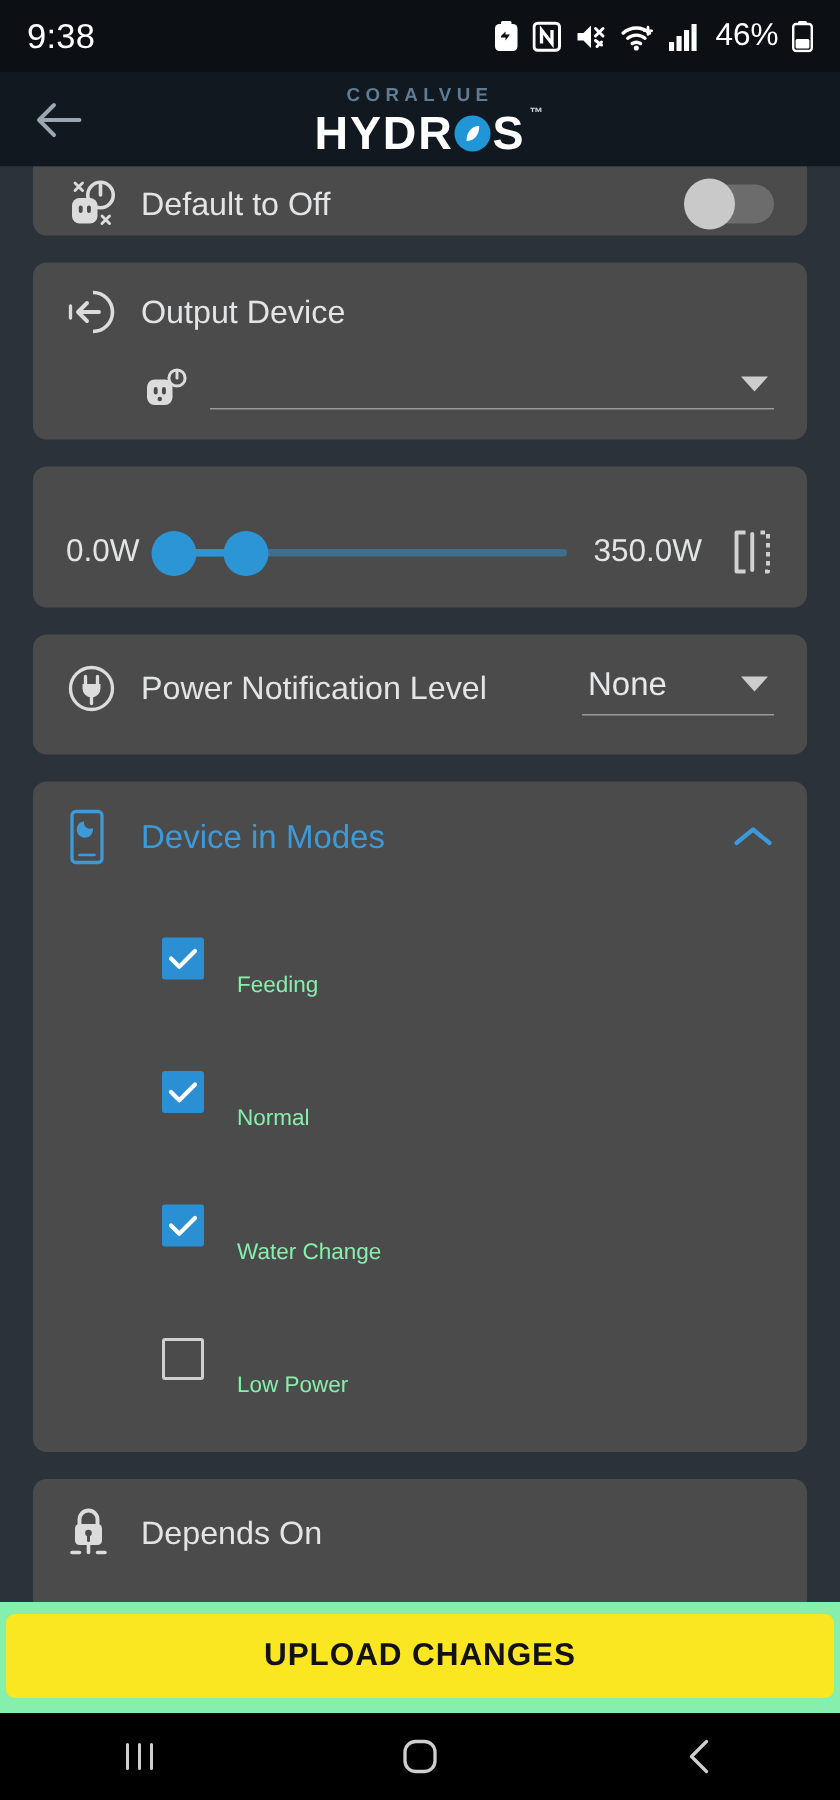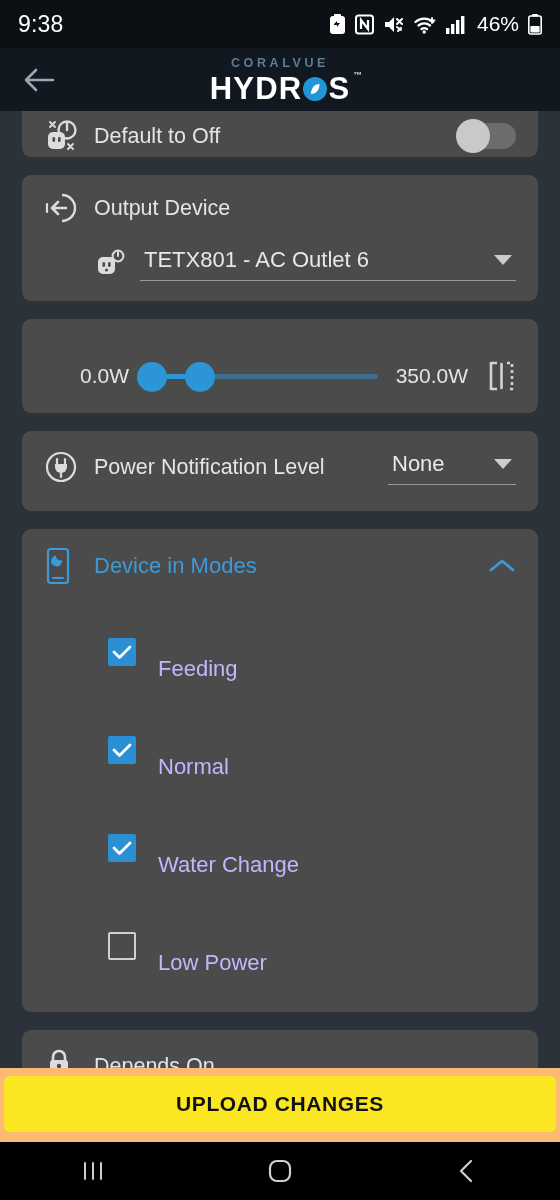--- a/index.html
+++ b/index.html
@@ -150,21 +150,20 @@
   
   .pnl-select {
     margin-left: auto;
     width: 128px;
   }
 
   
   .slider-row {
     display: flex; align-items: center;
     margin-top: 22px;
-    margin-left: 36px;
   }
   .sl-min, .sl-max {
     font-size: 21px; color: #e2e4e6;
     white-space: nowrap;
   }
   .track-wrap {
     flex: 1 1 auto;
     position: relative; height: 34px;
     margin: 0 18px;
     cursor: pointer;
@@ -196,40 +195,40 @@
   .check-row + .check-row { margin-top: 17px; }
   .cbox {
     width: 28px; height: 28px;
     border-radius: 2px;
     flex: 0 0 28px;
     display: flex; align-items: center; justify-content: center;
   }
   .cbox.on { background: #2b8fd4; }
   .cbox.off { border: 2.5px solid #d0d0d0; background: transparent; }
   .check-label {
-    font-size: 22px; color: #c4b5fd;
+    font-size: 15px; color: #86efac;
     margin-left: 22px;
     margin-top: 35px;
   }
   .chev-up {
     margin-left: auto; cursor: pointer;
     display: flex; align-items: center;
   }
 
   .depends-select {
     margin-top: 26px;
     margin-left: auto;
     width: 190px;
   }
   .depends-wrap { display: flex; }
 
   
   .upload-zone {
     flex: 0 0 74px;
-    background: #fdba74;
+    background: #86efac;
     padding: 8px 4px 10px 4px;
     display: flex; align-items: center;
   }
   .upload-btn {
     width: 100%; height: 56px;
     background: #fbe721;
     border-radius: 6px;
     border: none;
     color: #121212;
     font-size: 21px; font-weight: 700;
@@ -361,21 +360,20 @@
           <svg width="30" height="28" viewBox="0 0 30 28">
             <circle cx="22" cy="7" r="5.4" fill="none" stroke="#dcdcdc" stroke-width="2"></circle>
             <path d="M22 2.6 V7" stroke="#dcdcdc" stroke-width="2" stroke-linecap="round"></path>
             <rect x="2" y="8" width="17" height="17" rx="5" fill="#dcdcdc"></rect>
             <rect x="6.5" y="13" width="2.6" height="5" rx="1.3" fill="#4b4b4b"></rect>
             <rect x="12" y="13" width="2.6" height="5" rx="1.3" fill="#4b4b4b"></rect>
             <circle cx="10.5" cy="21" r="1.5" fill="#4b4b4b"></circle>
           </svg>
         </span>
         <span class="select-line">
-          <span class="select-val">TETX801 - AC Outlet 6</span>
           <span class="caret"></span>
         </span>
       </div>
     </div>
 
     <div class="card">
       <div class="slider-row">
         <span class="sl-min">0.0W</span>
         <span class="track-wrap">
           <span class="track"></span>

